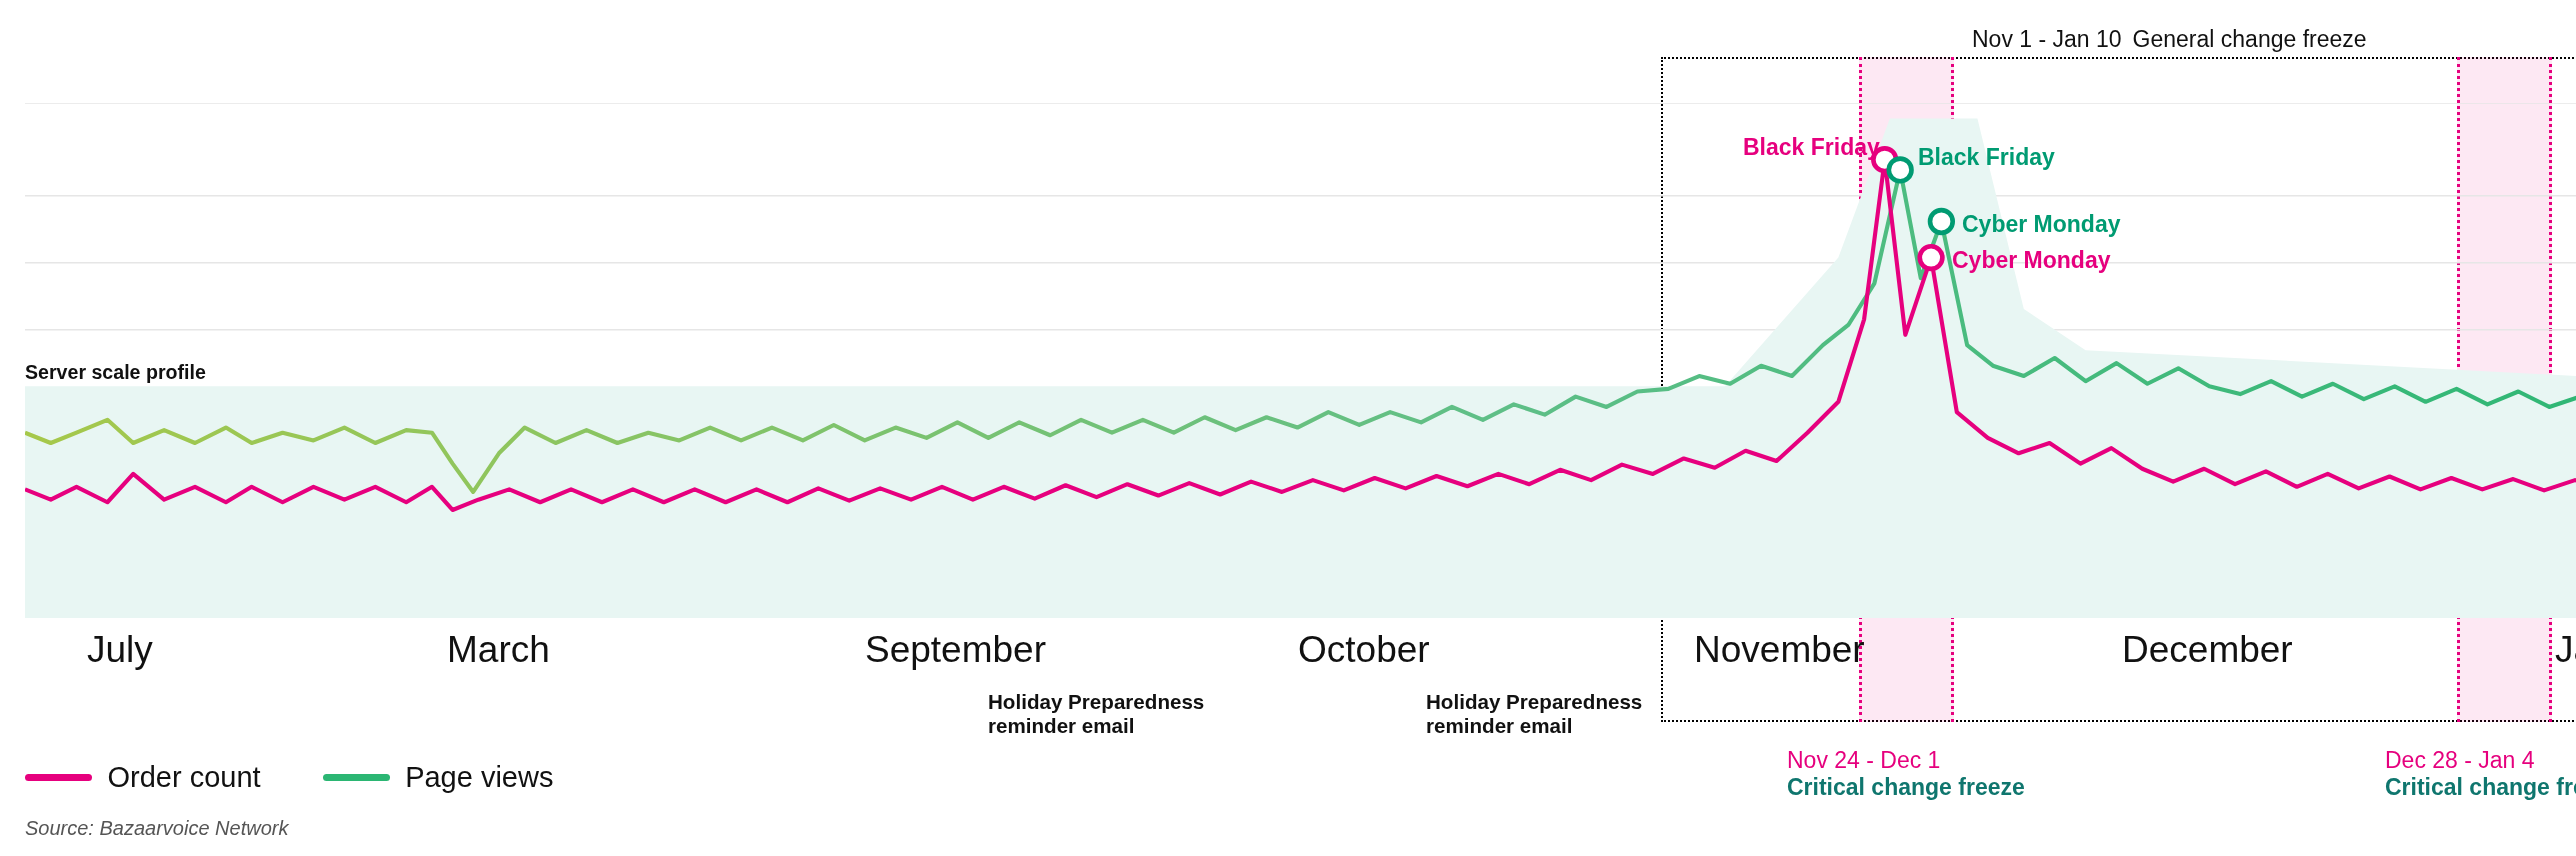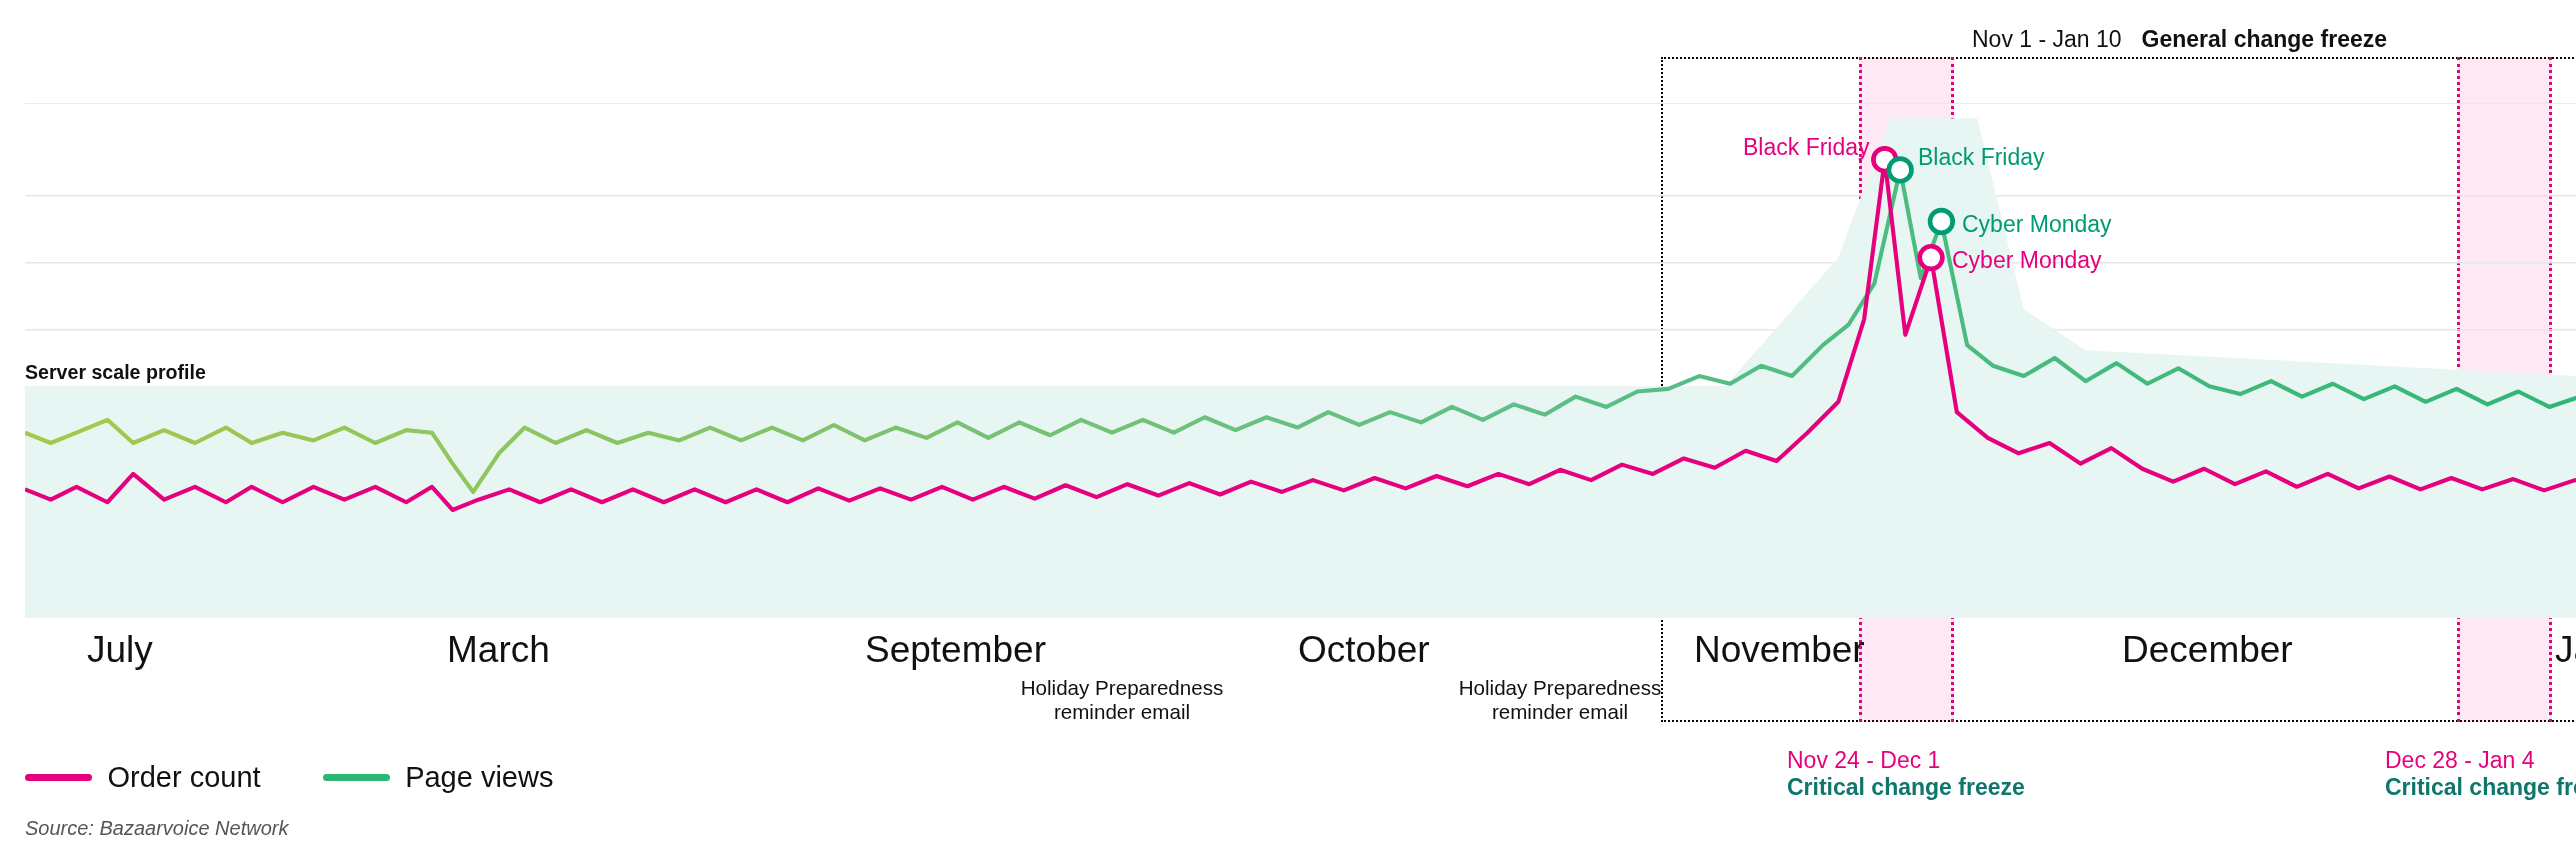--- a/index.html
+++ b/index.html
@@ -7,29 +7,29 @@
 .title{position:absolute;left:25px;top:7.2px;font-weight:900;font-size:50px;letter-spacing:-0.5px}
 .chart{position:absolute;left:25px;top:103px;width:2651px;height:515px}
 .chart svg{position:absolute;inset:0}
 .gridline{stroke:#e6e6e6;stroke-width:3}
 .profile-label{position:absolute;left:0;top:258px;font-weight:700;font-size:19.6px}
 .profile-band{fill:#e8f6f3}
 .order-line{stroke:#e6007e;stroke-width:8;fill:none;stroke-linejoin:round}
 .page-line{stroke:#2bb673;stroke-width:8;fill:none;stroke-linejoin:round}
 .page-line.grad{stroke:url(#grad)}
 .marker{fill:#fff;stroke-width:9}
-.ann{position:absolute;font-weight:400;font-size:23px;white-space:nowrap}
+.ann{position:absolute;font-weight:700;font-size:23px;white-space:nowrap}
 .ann.mag{color:#e6007e}
 .ann.grn{color:#009b72}
 .axis-labels{position:absolute;left:25px;top:629px;width:2651px;height:124px}
 .month{position:absolute;top:0;font-size:37px;font-weight:400}
-.sub{position:absolute;top:47px;font-size:20.6px;font-weight:400;text-align:center}
+.sub{position:absolute;top:61px;font-size:20.6px;font-weight:700;text-align:left}
 .gen-label{position:absolute;top:31px;font-size:23px}
 .gen-label .d{font-weight:400}
-.gen-label .t{font-weight:700;margin-left:20px}
+.gen-label .t{font-weight:400;margin-left:11px}
 .gen-box{position:absolute;border:2.1px dotted #000;box-sizing:border-box}
 .crit-box{position:absolute;border-left:3.6px dotted #e6007e;border-right:3.6px dotted #e6007e;background:rgba(230,0,126,.09);box-sizing:border-box}
 .crit-label{position:absolute;font-size:23px;}
 .crit-label .d{color:#e6007e;font-weight:400}
 .crit-label .t{color:#0f766e;font-weight:800}
 .legend{position:absolute;left:25px;top:761px;display:flex;gap:62px;align-items:center}
 .lg{display:flex;align-items:center;gap:15.5px;font-size:29px}
 .sw{width:67px;height:7.2px;border-radius:4.1px}
 .sw.mag{background:#e6007e}
 .sw.grn{background:#2bb673}

